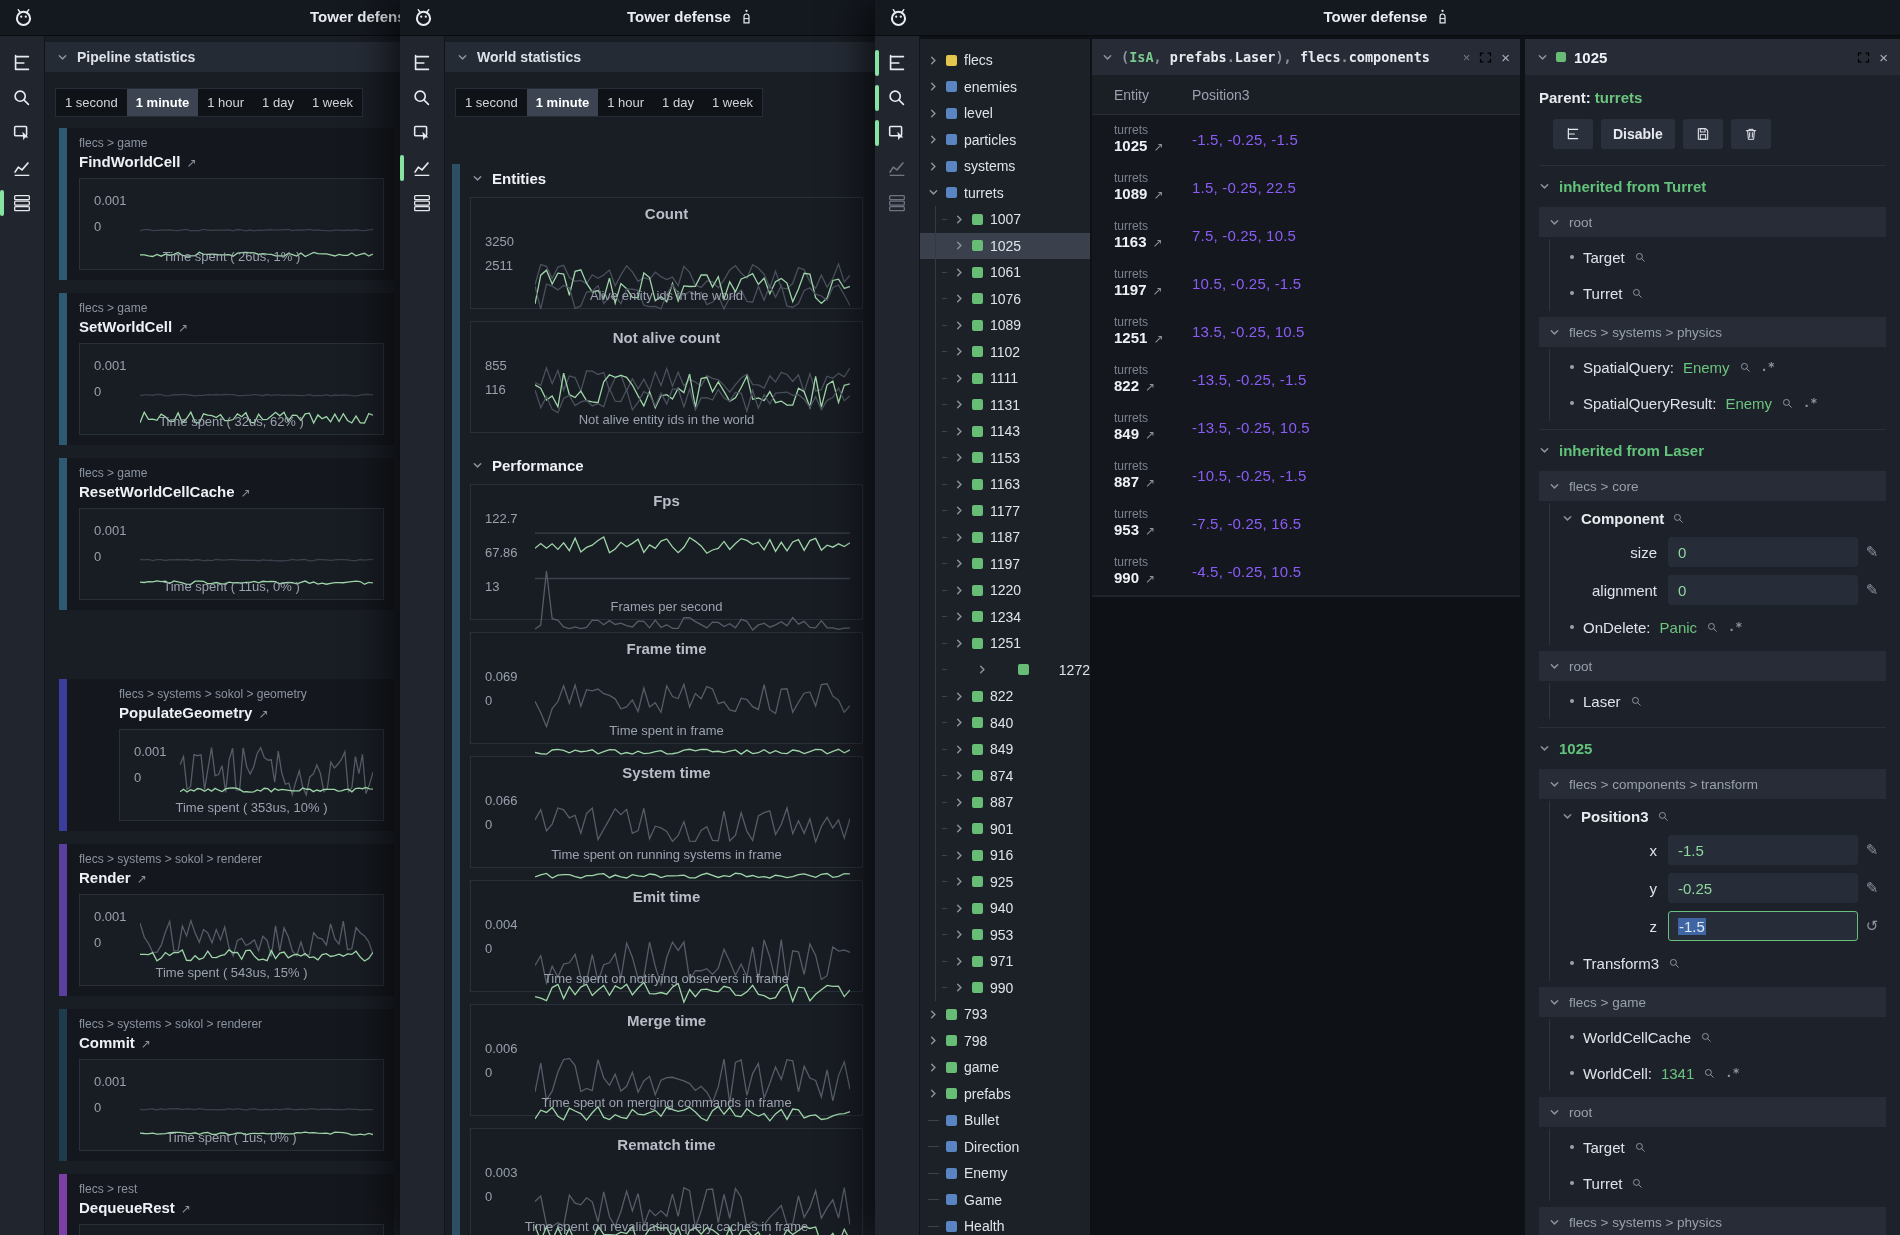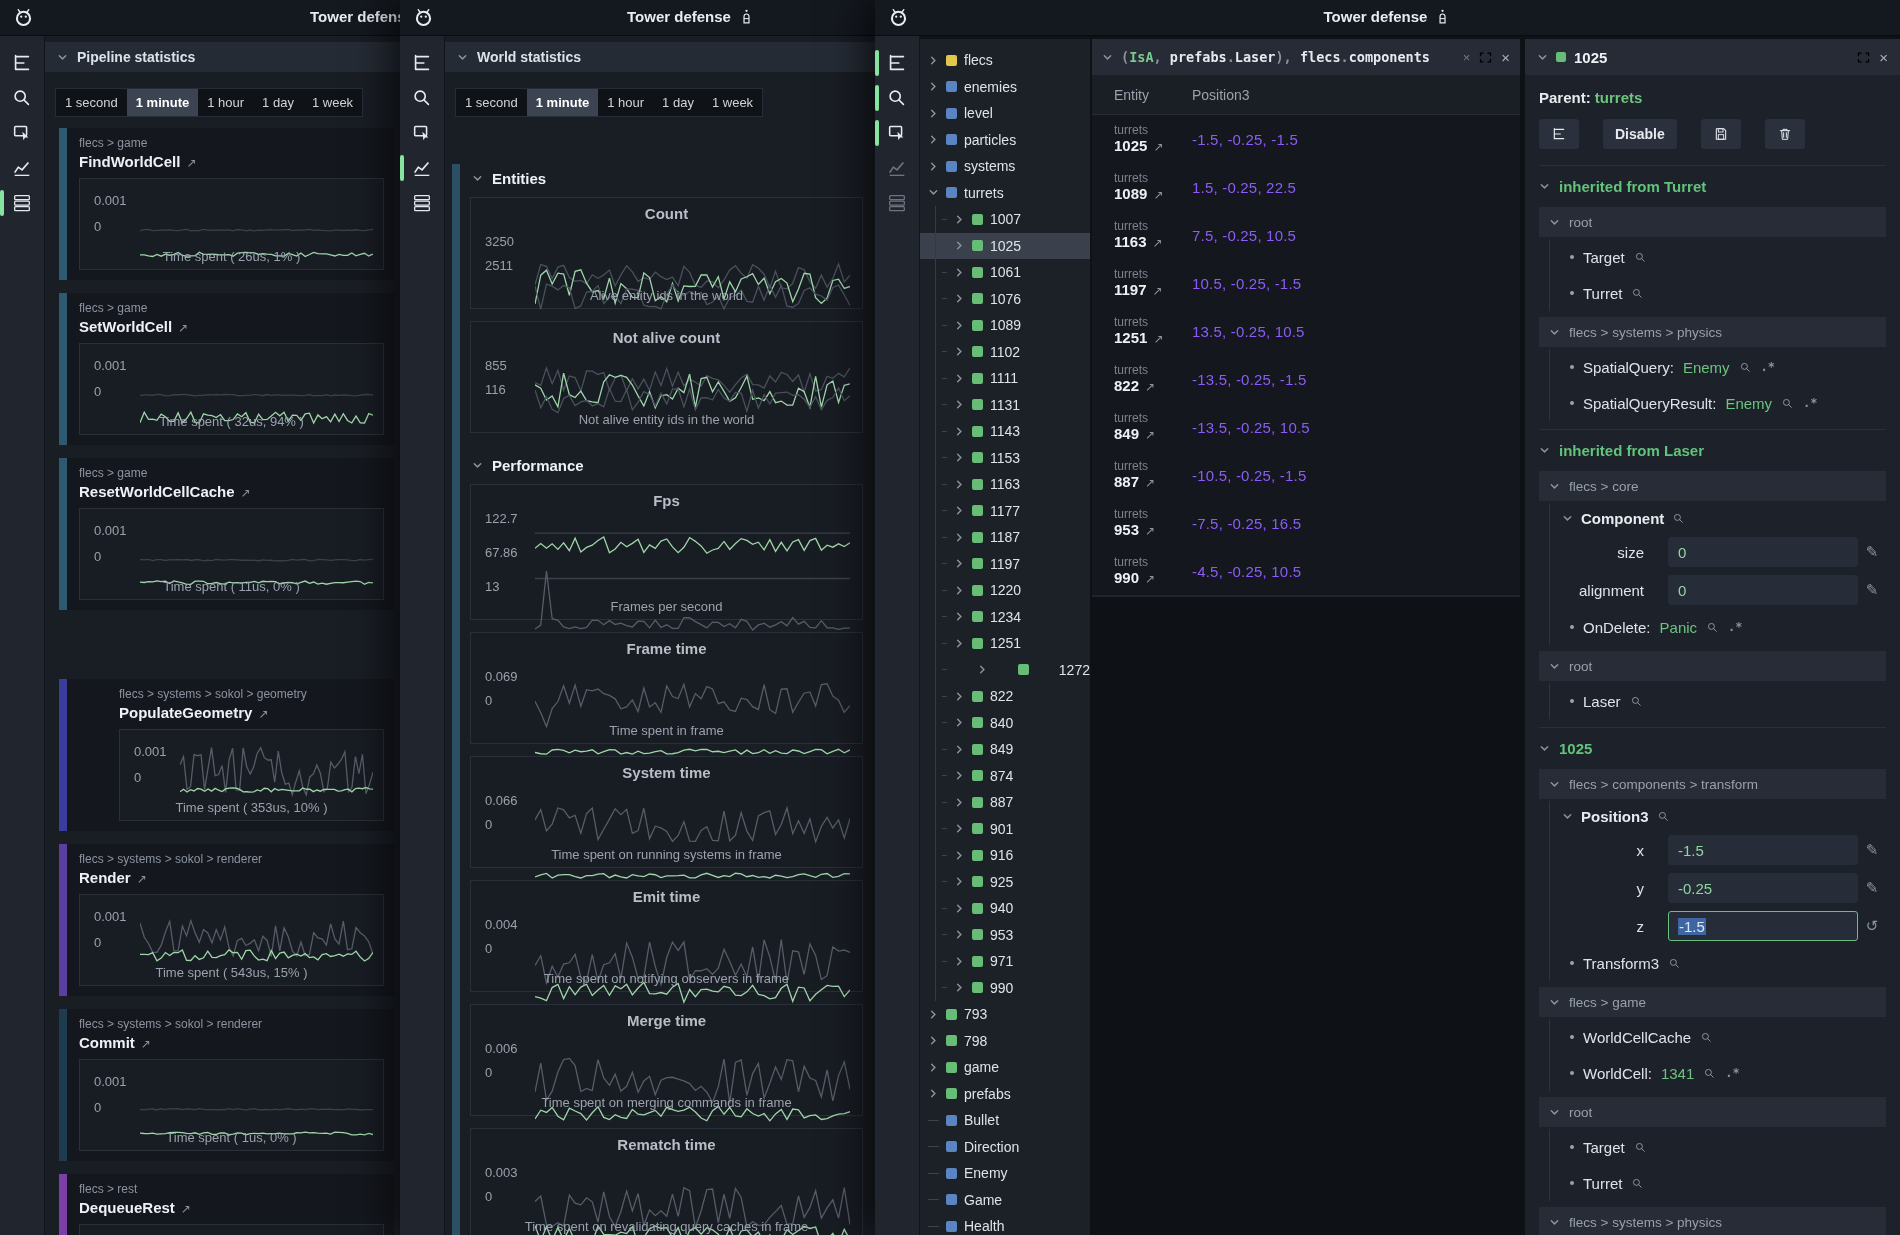--- a/index.html
+++ b/index.html
@@ -104,42 +104,42 @@
   .inspector { position:absolute; left:605px; right:0; top:3px; bottom:0;
     background:#1d2129; overflow:hidden; }
   .iheader { height:36px; background:#262b35; display:flex; align-items:center;
     gap:8px; padding:0 12px; }
   .iheader .id { color:#eef1f5; font-size:15px; font-weight:bold; flex:1; }
   .sq10 { width:10px; height:10px; background:#68bd76; border-radius:2px; }
   .ibody { position:absolute; top:36px; left:0; right:0; bottom:0;
     padding:14px 14px 0 14px; overflow:hidden; }
   .parentrow { font-size:15px; color:#e7eaef; font-weight:bold; margin-bottom:13px; }
   .parentrow .pv { color:#6cc47e; font-weight:bold; }
-  .btnrow { display:flex; gap:24px; margin-bottom:16px; }
+  .btnrow { display:flex; gap:8px; margin-bottom:16px;margin-left:14px; }
   .ibtn { height:30px; min-width:38px; background:#2a303c; border-radius:3px;
     display:flex; align-items:center; justify-content:center; padding:0 12px;
     color:#e7eaef; font-size:14px; font-weight:bold; }
   .greenhdr { margin-top:8px; padding:12px 0 6px 0; border-top:1px solid #2a303b;
     color:#62c37b; font-size:15px; font-weight:bold; display:flex; gap:9px;
     align-items:center; }
   .strip { height:30px; background:#272c36; display:flex; align-items:center;
     gap:9px; padding:0 10px; margin:6px 0 2px 0; color:#98a0ac; font-size:13.5px; }
   .igroup { margin-left:10px; border-left:1px solid #2e3440; }
   .iitem { min-height:36px; display:flex; align-items:center; gap:9px;
     padding-left:20px; font-size:15px; color:#dfe3e9; }
   .bullet { width:4px; height:4px; border-radius:50%; background:#9aa2ae;
     flex-shrink:0; }
   .ival { color:#6cc47e; }
   .regex { font-size:12px; font-weight:bold; color:#8b93a0;
     font-family:"DejaVu Sans Mono", monospace; }
   .iexpand { height:30px; display:flex; align-items:center; gap:8px;
     padding-left:12px; font-size:15px; font-weight:bold; color:#e7eaef; }
   .ifield { height:38px; display:flex; align-items:center; }
   .flabel { width:118px; flex-shrink:0; text-align:right; color:#dfe3e9;
-    font-size:15px; padding-right:24px; }
+    font-size:15px; padding-right:11px; }
   .finput { flex:1; height:30px; background:#262c38; border:1px solid #262c38;
     border-radius:3px; color:#8fd69d; font-size:15px; padding:0 9px; display:flex;
     align-items:center; }
   .finput.focused { border-color:#69bf7d; }
   .fsel { background:#3f66a3; color:#dfe8f5; padding:0 1px; }
   .ficon { width:28px; text-align:center; color:#8b93a0; font-size:15px;
     flex-shrink:0; }
   .searchic { color:#8e96a3; display:inline-flex; flex-shrink:0; }
   svg.ic { display:block; }
 </style>
@@ -218,21 +218,21 @@
             <div class="cardmain">
               <div class="crumb">flecs &gt; game</div>
               <div class="ctitle">SetWorldCell<span class="extlink">↗</span></div>
               <div class="plot">
                 <div class="ylab" style="top: 14px;">0.001</div>
                 <div class="ylab" style="top: 40px;">0</div>
                 <svg viewBox="0 0 100 40" preserveAspectRatio="none" class="plot-svg">
                   <polyline points="0.00,17.02 1.82,16.68 3.64,16.72 5.45,16.84 7.27,16.48 9.09,16.60 10.91,17.10 12.73,17.03 14.55,16.63 16.36,16.64 18.18,16.51 20.00,16.59 21.82,16.85 23.64,17.08 25.45,16.91 27.27,16.87 29.09,16.57 30.91,16.66 32.73,16.52 34.55,16.68 36.36,16.53 38.18,16.59 40.00,16.58 41.82,17.03 43.64,17.00 45.45,16.91 47.27,16.78 49.09,16.56 50.91,16.66 52.73,17.06 54.55,16.53 56.36,16.86 58.18,16.68 60.00,16.68 61.82,16.87 63.64,16.77 65.45,16.83 67.27,16.87 69.09,17.02 70.91,16.86 72.73,16.57 74.55,17.12 76.36,16.86 78.18,16.98 80.00,16.55 81.82,17.08 83.64,16.74 85.45,16.90 87.27,16.75 89.09,16.76 90.91,16.98 92.73,17.09 94.55,16.75 96.36,16.53 98.18,16.51 100.00,16.74" fill="none" stroke="#3a414d" stroke-width="1.3" vector-effect="non-scaling-stroke"></polyline>
                   <polyline points="0.00,28.63 1.82,24.15 3.64,27.23 5.45,27.06 7.27,27.61 9.09,24.94 10.91,26.09 12.73,28.03 14.55,28.05 16.36,24.43 18.18,28.68 20.00,26.85 21.82,24.12 23.64,28.38 25.45,28.78 27.27,24.83 29.09,25.34 30.91,25.60 32.73,26.39 34.55,25.14 36.36,27.77 38.18,27.72 40.00,27.27 41.82,24.86 43.64,26.08 45.45,24.33 47.27,28.36 49.09,28.73 50.91,24.97 52.73,27.31 54.55,27.24 56.36,25.74 58.18,24.14 60.00,25.69 61.82,24.17 63.64,27.99 65.45,25.42 67.27,25.48 69.09,27.61 70.91,24.87 72.73,24.53 74.55,28.75 76.36,25.29 78.18,26.93 80.00,25.99 81.82,28.30 83.64,24.98 85.45,28.12 87.27,24.78 89.09,27.66 90.91,28.74 92.73,25.78 94.55,28.74 96.36,28.76 98.18,24.73 100.00,25.43" fill="none" stroke="#9fd6a9" stroke-width="1.3" vector-effect="non-scaling-stroke"></polyline>
                 </svg>
-                <div class="caption">Time spent ( 32us, 94% )</div>
+                <div class="caption">Time spent ( 32us, 62% )</div>
               </div>
             </div>
           </div>
           <div class="card">
             <div class="cardbar" style="background: rgb(45, 90, 112);"></div>
             <div class="cardmain">
               <div class="crumb">flecs &gt; game</div>
               <div class="ctitle">ResetWorldCellCache<span class="extlink">↗</span></div>
               <div class="plot">
                 <div class="ylab" style="top: 14px;">0.001</div>

